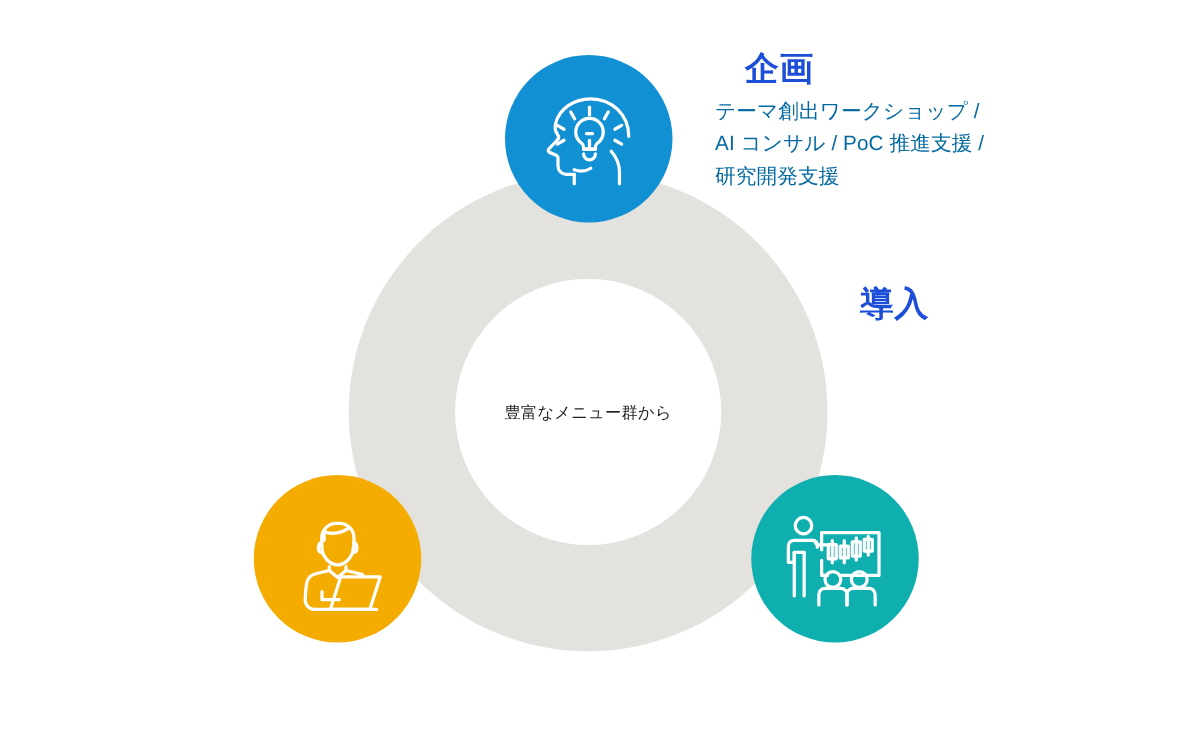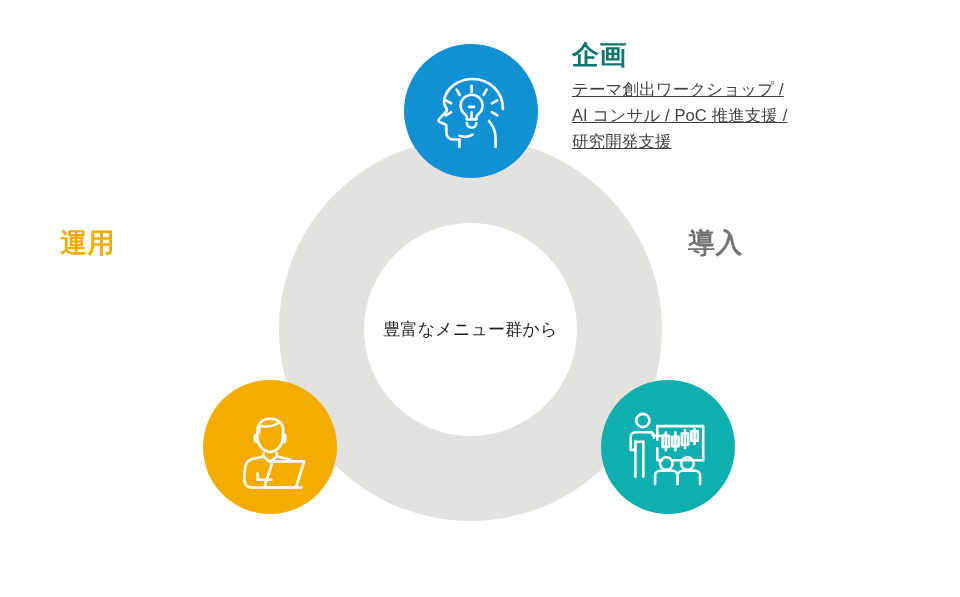--- a/index.html
+++ b/index.html
@@ -43,21 +43,21 @@
     left: 364px;
     top: 223px;
     width: 213px;
     height: 213px;
     display: flex;
     flex-direction: column;
     align-items: center;
     justify-content: center;
     text-align: center;
     color: #1f1f1f;
-    font-size: 17px;
+    font-size: 13px;
     line-height: 1.62;
     letter-spacing: .2px;
   }
 
   
   .node {
     position: absolute;
     width: 134px;
     height: 134px;
     border-radius: 50%;
@@ -76,31 +76,30 @@
     margin: 0 0 6px 0;
     font-size: 27px;
     font-weight: bold;
     letter-spacing: .5px;
     line-height: 1.15;
   }
   .block p {
     margin: 0;
     font-size: 16.5px;
     line-height: 1.57;
-    color: #404040;
+    color: #0369a1;
     letter-spacing: .1px;
     white-space: pre-line;
-    text-decoration: underline;
   }
   .block-plan   { left: 572px; top: 40px;  width: 330px; }
-  .block-plan h3   { color: #0f766e; }
+  .block-plan h3   { color: #1d4ed8; margin-left: 24px; }
   .block-ops    { left: 60px;  top: 228px; width: 240px; }
   .block-ops h3    { color: #f5ac00; }
   .block-deploy { left: 688px; top: 228px; width: 250px; }
-  .block-deploy h3 { color: #737373; }
+  .block-deploy h3 { color: #1d4ed8; }
 </style>
 </head>
 <body>
 
 <div id="stage">
 
   <div class="donut-outer"></div>
   <div class="donut-inner"></div>
   <div class="donut-center-text">
     <span>豊富なメニュー群から</span>
@@ -155,21 +154,20 @@
 
         <path d="M27.9 86.5h49.4"></path>
         <path d="M33.6 72.3v6.4h13.9"></path>
 
         <path d="M48.6 60.4h31.6l-8.3 26.1H40.3z"></path>
       </svg>
     </span>
   </div>
 
   <div class="block block-ops">
-    <h3>運用</h3>
   </div>
 
   <div class="node node-deploy">
     <span>
       <svg width="92" height="92" viewBox="0 0 92 92" fill="none" stroke="#ffffff" stroke-width="2.6" stroke-linecap="round" stroke-linejoin="round">
 
         <circle cx="20.8" cy="19.5" r="6.6"></circle>
 
         <path d="M13.4 31.2h14.8c2 0 3.6 1.6 3.6 3.6v1.9"></path>
         <path d="M13.4 31.2c-2.6 0-4.7 2.1-4.7 4.7v13h4.7"></path>

